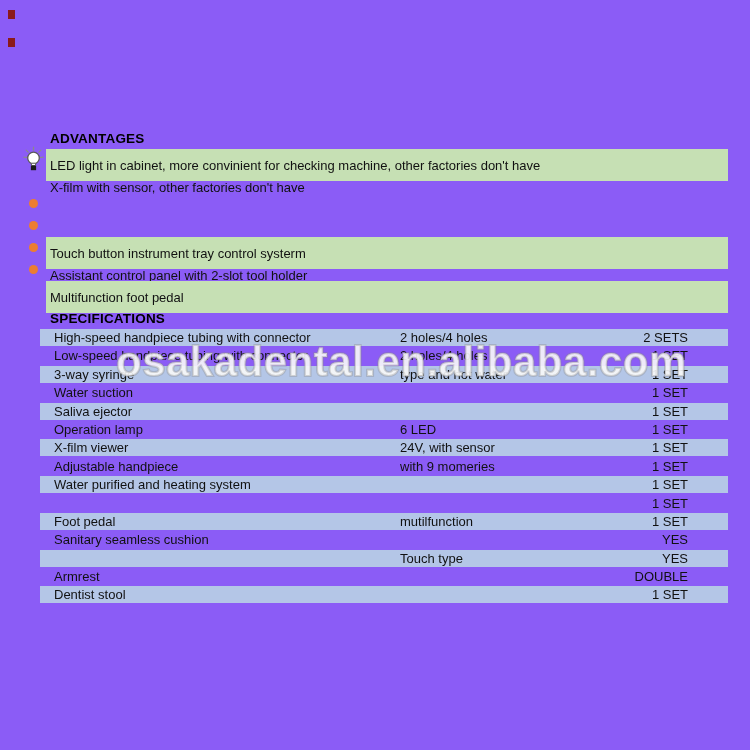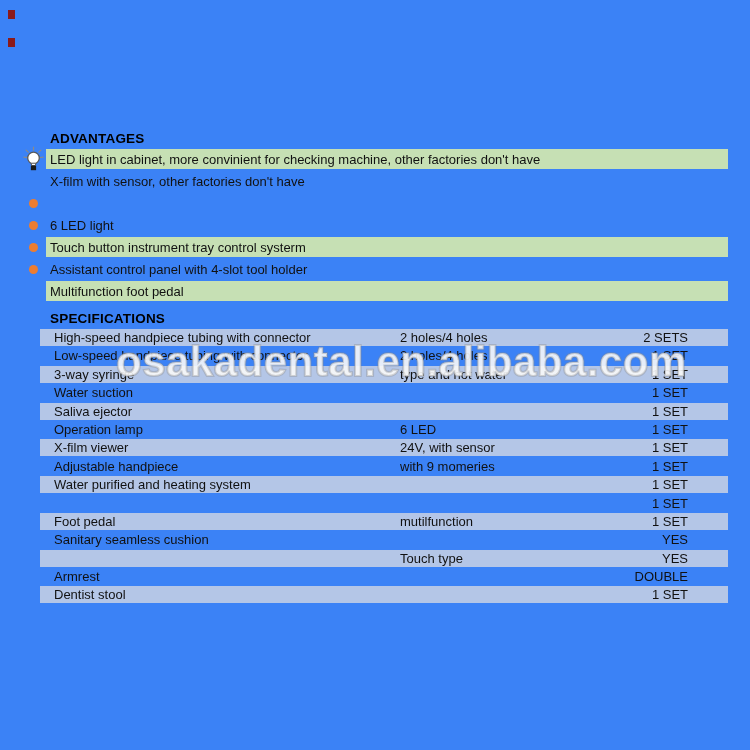--- a/index.html
+++ b/index.html
@@ -1,19 +1,19 @@
 <!DOCTYPE html>
 <html><head>
 <meta charset="utf-8">
 <style>
   html,body{margin:0;padding:0;background:#fff;}
   .page{
     position:relative;
     width:750px;height:750px;
-    background:#3b82f6;
+    background:#8b5cf6;
     font-family:"Liberation Sans", sans-serif;
     color:#111;
     overflow:hidden;
   }
   .artifact{
     position:absolute;left:8px;width:7px;height:9px;
     background:var(--artifact-color,#8b1a1a);
   }
   .artifact.a1{top:10px;}
   .artifact.a2{top:38px;}
@@ -24,21 +24,21 @@
     letter-spacing:0.2px;
     white-space:nowrap;
   }
   #adv-heading{top:131px;}
   #spec-heading{top:311px;}
 
   
   .adv-list{position:absolute;top:149px;left:0;width:750px;}
   .adv-row{position:relative;height:22px;}
   .adv-band{
-    position:absolute;left:46px;right:22px;top:0;height:20px;
+    position:absolute;left:46px;right:22px;top:0;height:32px;
     display:flex;align-items:center;padding-left:4px;
     font-size:13px;white-space:nowrap;
   }
   .adv-row.hl .adv-band{background:var(--green-row,#c6e0b4);}
   .dot{
     position:absolute;left:29px;top:6px;width:9px;height:9px;
     border-radius:50%;background:var(--bullet-orange,#ed7d31);
   }
   .bulb{position:absolute;left:23px;top:-3px;width:21px;height:27px;}
   .bulb svg{display:block;width:21px;height:27px;}
@@ -99,34 +99,31 @@
       <div class="adv-row">
         <div class="adv-band">
           <span>X-film with sensor, other factories don't have</span>
         </div>
       </div>
       <div class="adv-row hl">
         <span class="dot"></span>
       </div>
       <div class="adv-row">
         <span class="dot"></span>
-        <div class="adv-band">
-          <span>6 LED light</span>
-        </div>
       </div>
       <div class="adv-row hl">
         <span class="dot"></span>
         <div class="adv-band">
           <span>Touch button instrument tray control systerm</span>
         </div>
       </div>
       <div class="adv-row">
         <span class="dot"></span>
         <div class="adv-band">
-          <span>Assistant control panel with 4-slot tool holder</span>
+          <span>Assistant control panel with 2-slot tool holder</span>
         </div>
       </div>
       <div class="adv-row hl">
         <div class="adv-band">
           <span>Multifunction foot pedal</span>
         </div>
       </div>
     </div>
 
   <div class="section-heading" id="spec-heading">SPECIFICATIONS</div>

